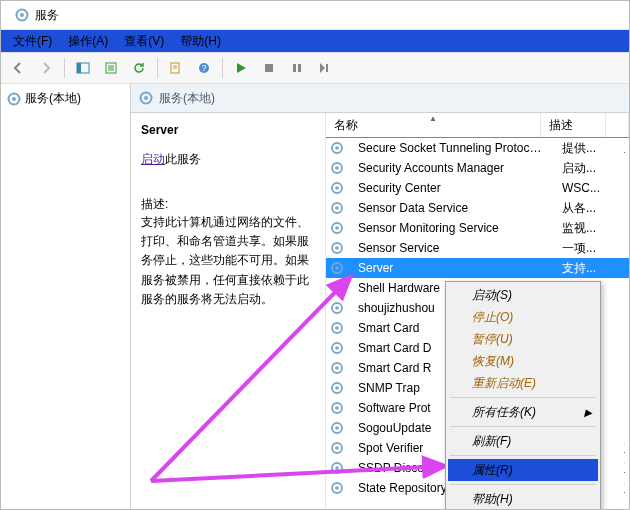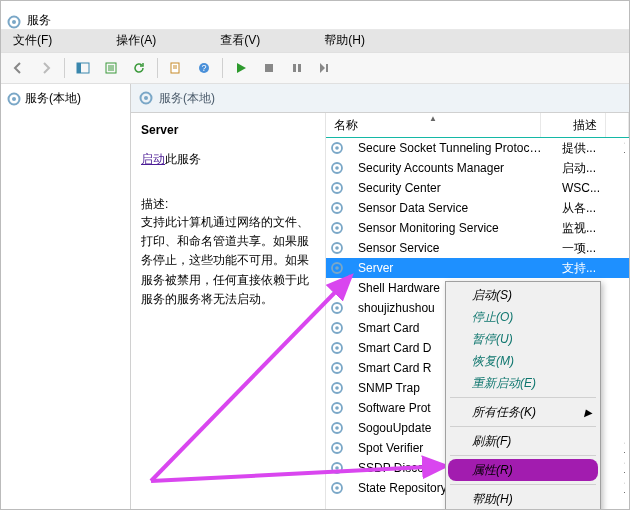--- a/index.html
+++ b/index.html
@@ -1,53 +1,53 @@
 <!DOCTYPE html>
 <html><head>
 <meta charset="utf-8">
 <style>
   html,body{margin:0;padding:0;font-family:"Segoe UI","Microsoft YaHei",Arial,sans-serif;font-size:12px;background:#fff;color:#000;}
   .window{width:630px;height:510px;position:relative;overflow:hidden;border:1px solid #bbb;box-sizing:border-box;}
-  .titlebar{height:28px;display:flex;align-items:flex-end;padding:0 6px;background:#fff;border-bottom:1px solid #e8e8e8;}
+  .titlebar{height:28px;display:flex;align-items:center;padding:0 14px;background:#fff;border-bottom:1px solid #e8e8e8;}
   .titlebar .gear{margin-right:6px;}
   .gear svg{display:block;}
-  .menubar{height:22px;display:flex;align-items:flex-start;padding:0 4px;background:#e5e5e5;gap:48px;}
+  .menubar{height:22px;display:flex;align-items:center;padding:0 4px;background:#1d4ed8;}
   .menubar span{padding:2px 8px;}
   .toolbar{height:30px;display:flex;align-items:center;gap:2px;padding:0 4px;background:#f7f7f7;border-top:1px solid #e0e0e0;border-bottom:1px solid #e0e0e0;}
   .tbtn{width:24px;height:24px;display:flex;align-items:center;justify-content:center;border:1px solid transparent;border-radius:2px;color:#555;}
   .tsep{width:1px;height:20px;background:#d0d0d0;margin:0 3px;}
   .body{display:flex;height:calc(100% - 80px);}
   .nav{width:130px;border-right:1px solid #d0d0d0;padding:4px 2px;box-sizing:border-box;}
   .navitem{display:flex;align-items:center;gap:4px;padding:2px 4px;}
   .main{flex:1;display:flex;flex-direction:column;min-width:0;}
   .main-hdr{height:28px;background:#eef3f7;border-bottom:1px solid #d0d0d0;display:flex;align-items:center;padding:0 8px;gap:6px;color:#4a5a6a;}
   .main-body{flex:1;display:flex;min-height:0;}
   .detail{width:195px;padding:10px 10px;box-sizing:border-box;border-right:1px solid #e4e4e4;}
   .detail h1{font-size:12px;font-weight:bold;margin:0 0 14px 0;}
   .linklike{color:#4c1d95;text-decoration:underline;cursor:pointer;}
   .desc-lbl{margin-top:28px;}
   .desc-body{line-height:1.6;}
   .list{flex:1;min-width:0;overflow:hidden;}
   .cols{display:flex;height:24px;background:#fff;border-bottom:1px solid #14b8a6;}
   .col{padding:0 8px;display:flex;align-items:center;border-right:1px solid #e8e8e8;position:relative;}
   .col-name{flex:0 0 198px;}
-  .col-desc{flex:0 0 48px;justify-content:flex-end;}
+  .col-desc{flex:0 0 48px;}
   .col-rest{flex:1;}
   .sort{position:absolute;left:50%;top:1px;transform:translateX(-50%);font-size:8px;color:#666;}
   .rows{}
   .row{display:flex;align-items:center;height:20px;padding:0 4px;gap:14px;white-space:nowrap;}
   .row .nm{flex:0 0 190px;overflow:hidden;text-overflow:ellipsis;}
   .row .ds{flex:0 0 48px;overflow:hidden;text-overflow:ellipsis;}
   .row .rs{flex:1;overflow:hidden;}
   .row.sel{background:#1e90ff;color:#fff;}
   .row.sel .ds{color:#fff;}
   .ctxmenu{position:absolute;width:150px;background:#f0f0f0;border:1px solid #a0a0a0;box-shadow:2px 2px 6px rgba(0,0,0,.25);padding:2px;z-index:10;}
   .mi{height:22px;display:flex;align-items:center;padding:0 18px 0 24px;position:relative;font-style:italic;}
-  .mi.disabled{color:#0f766e;}
-  .mi.hl{background:#a21caf;border-radius:8px;}
+  .mi.disabled{color:#a16207;}
+  .mi.hl{background:#1d4ed8;}
   .mi .arr{position:absolute;right:6px;font-size:10px;}
   .msep{height:1px;background:#d0d0d0;margin:3px 2px;}
   .arrow{position:absolute;pointer-events:none;z-index:5;}
 </style>
 </head>
 <body>
 
 <div class="window">
 
   <div class="titlebar">

